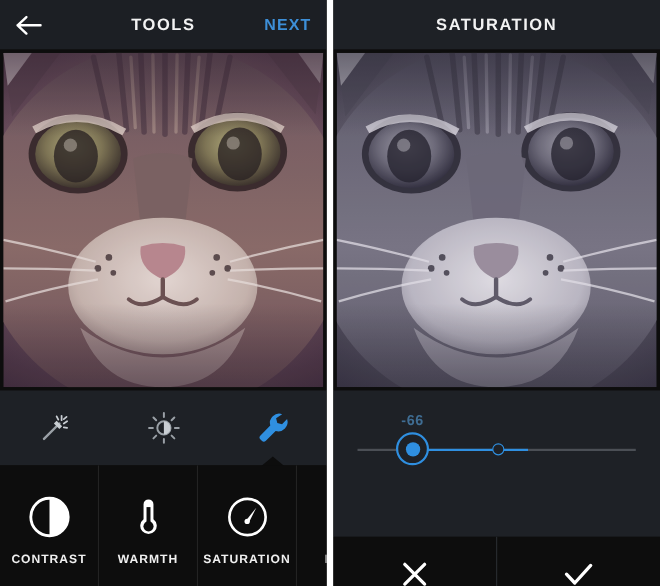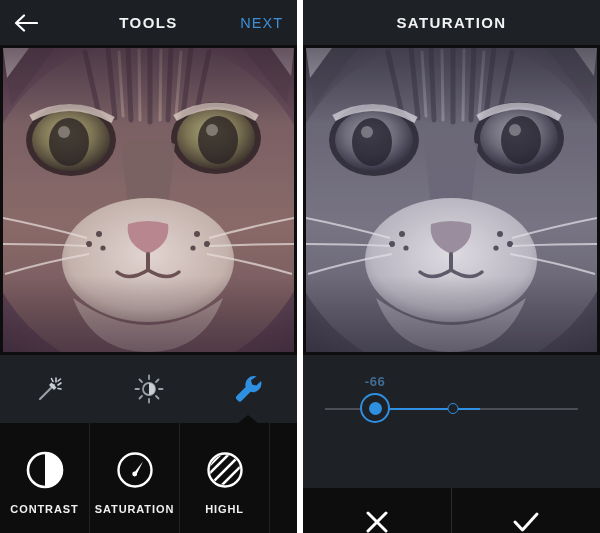--- a/index.html
+++ b/index.html
@@ -9,21 +9,21 @@
   .panel{position:relative;width:297px;height:533px;background:#121212;overflow:hidden;}
   .panel.left{margin-right:6px;}
   .panel.right{width:297px;}
 
   
   .header{position:relative;height:45px;background:#1c1f24;display:flex;align-items:center;justify-content:center;}
   .header.plain{background:#1e2126;}
   .hdr-title{color:#f2f2f2;font-size:15px;font-weight:bold;letter-spacing:1.4px;}
   .back-btn{position:absolute;left:14px;top:0;height:45px;width:40px;display:flex;align-items:center;justify-content:flex-start;}
   .next-btn{position:absolute;right:14px;top:0;height:45px;display:flex;align-items:center;}
-  .next-btn span{color:#3d8fd8;font-size:14.5px;font-weight:normal;letter-spacing:1px;}
+  .next-btn span{color:#3d8fd8;font-size:14.5px;font-weight:bold;letter-spacing:1px;}
 
   
   .photo-wrap{position:relative;width:297px;height:310px;background:#0d0d0d;overflow:hidden;}
   .photo{position:absolute;left:3px;top:3px;width:291px;height:304px;overflow:hidden;}
   .photo svg{display:block;width:291px;height:304px;}
 
   
   .toolstrip{position:relative;height:68px;background:#1e2126;display:flex;}
   .toolstrip .slot{flex:1;display:flex;align-items:center;justify-content:center;position:relative;}
   .toolstrip .slot svg{display:block;}
@@ -224,20 +224,30 @@
 
     <div class="toollist">
       <div class="tool">
         <div class="ticon">
           <svg width="40" height="40" viewBox="0 0 40 40">
             <circle cx="20" cy="20" r="17" fill="none" stroke="#ffffff" stroke-width="2.6"></circle>
             <path d="M20 3 A17 17 0 0 1 20 37 Z" fill="#ffffff"></path>
           </svg>
         </div>
         <div class="tlabel">CONTRAST</div>
+      </div>
+      <div class="tool">
+        <div class="ticon">
+          <svg width="40" height="40" viewBox="0 0 40 40">
+            <path d="M20 4 a4.5 4.5 0 0 1 4.5 4.5 L24.5 22 a7.5 7.5 0 1 1 -9 0 L15.5 8.5 A4.5 4.5 0 0 1 20 4 Z" fill="#ffffff"></path>
+            <circle cx="20" cy="28.5" r="4.6" fill="#0d0d0d"></circle>
+            <rect x="18.2" y="11" width="3.6" height="14" fill="#0d0d0d"></rect>
+          </svg>
+        </div>
+        <div class="tlabel">WARMTH</div>
       </div>
       <div class="tool">
         <div class="ticon">
           <svg width="40" height="40" viewBox="0 0 40 40">
             <circle cx="20" cy="20" r="16.5" fill="none" stroke="#ffffff" stroke-width="2.4"></circle>
             <path d="M18.5 23.5 L28 11.5 L21.5 24.5 Z" fill="#ffffff"></path>
             <circle cx="19.7" cy="24" r="2.4" fill="#ffffff"></circle>
           </svg>
         </div>
         <div class="tlabel">SATURATION</div>

